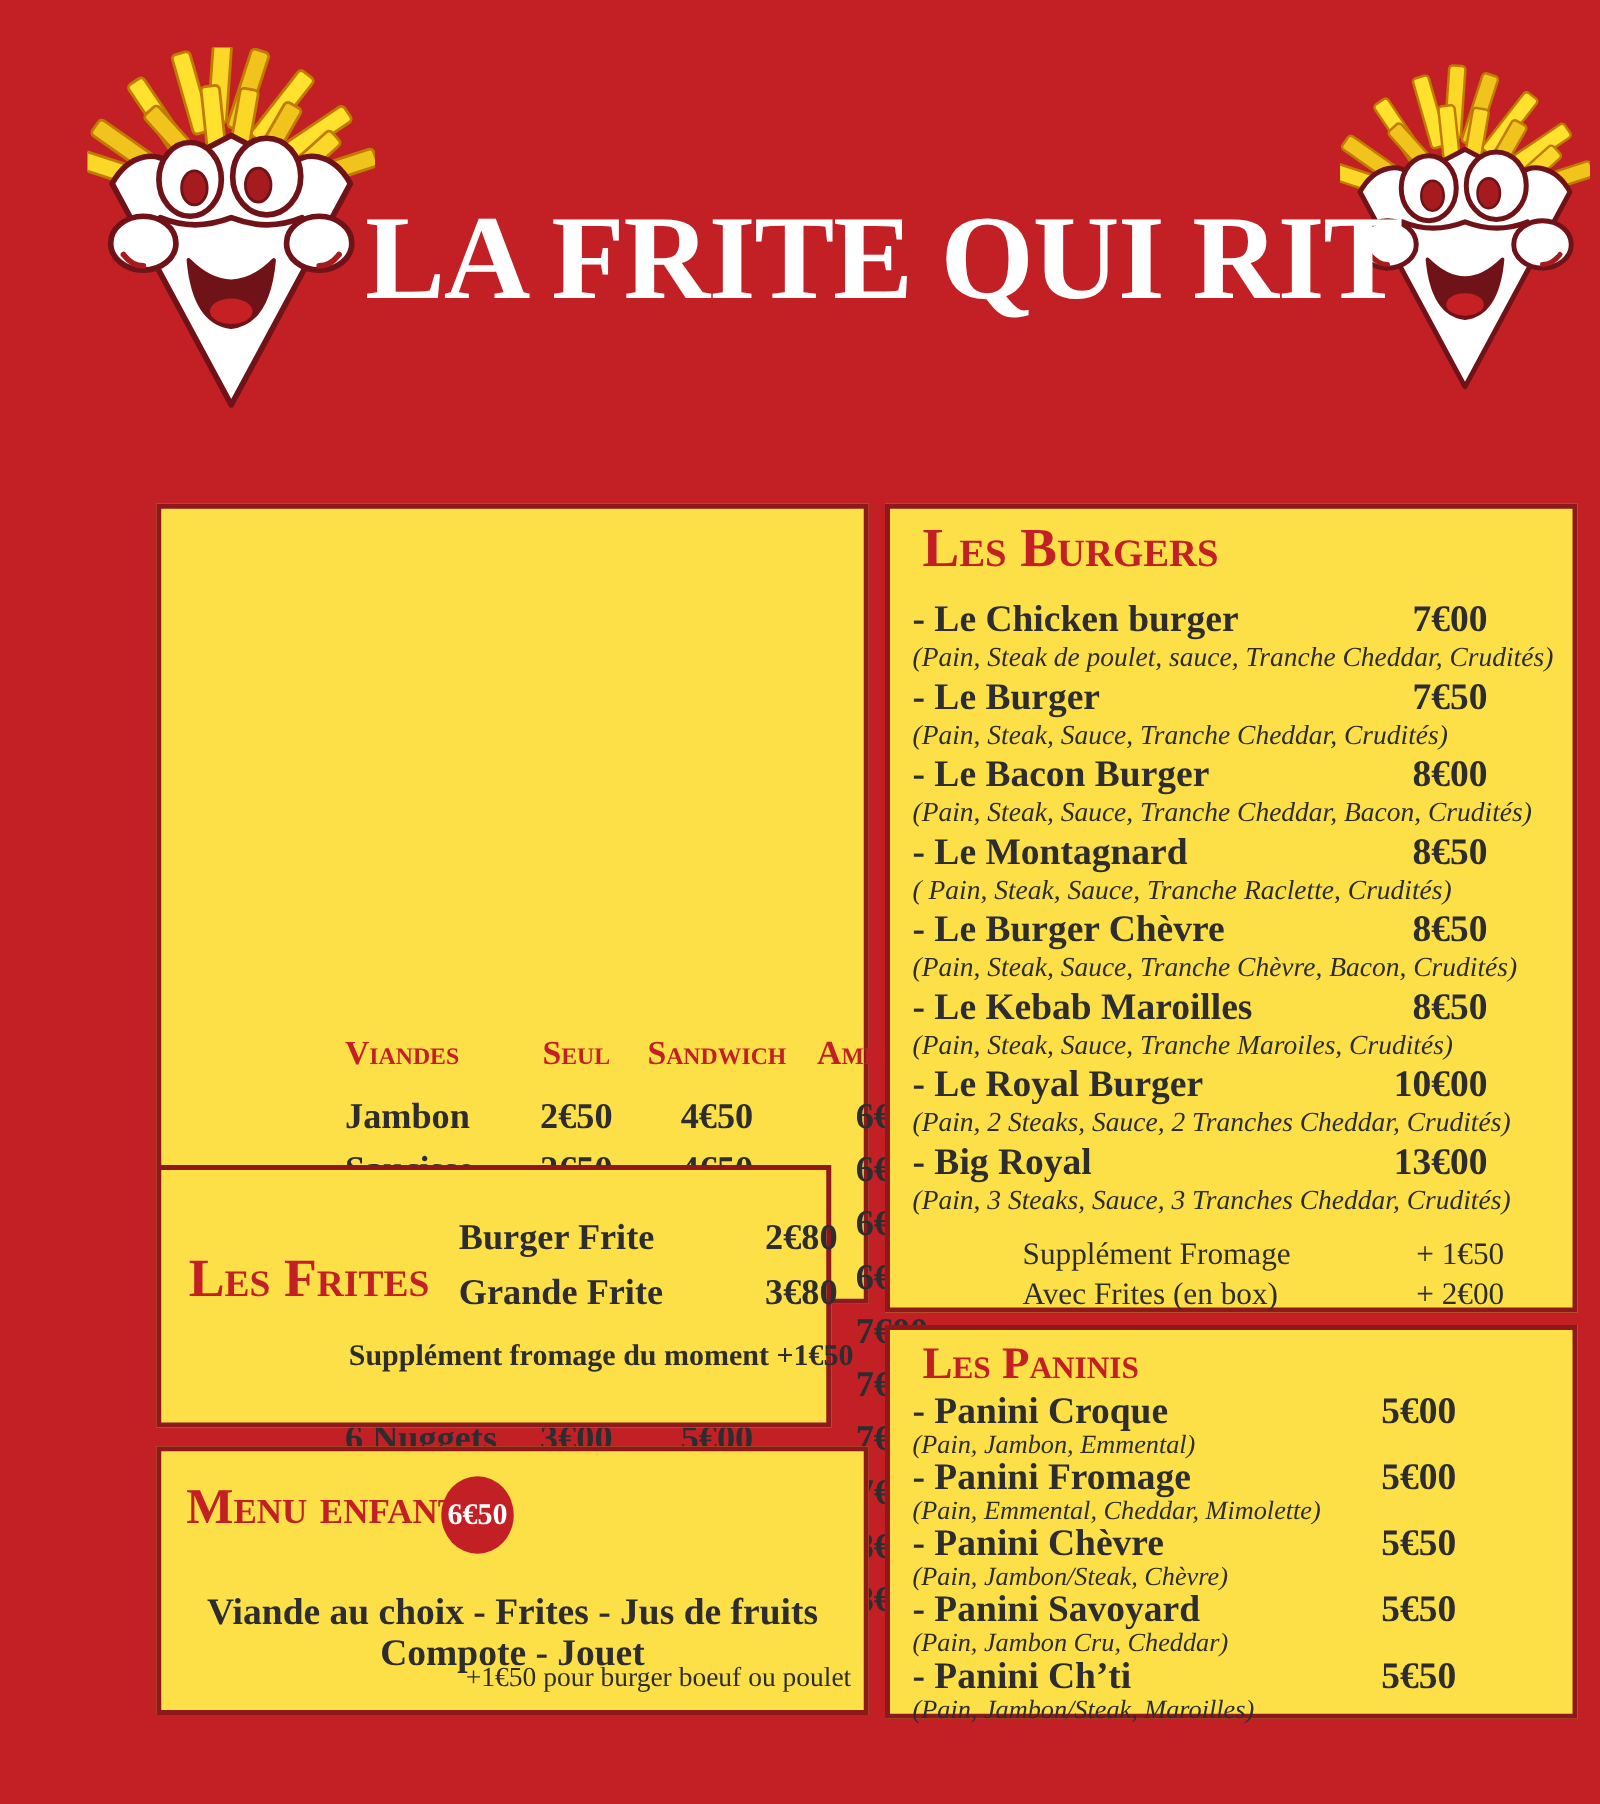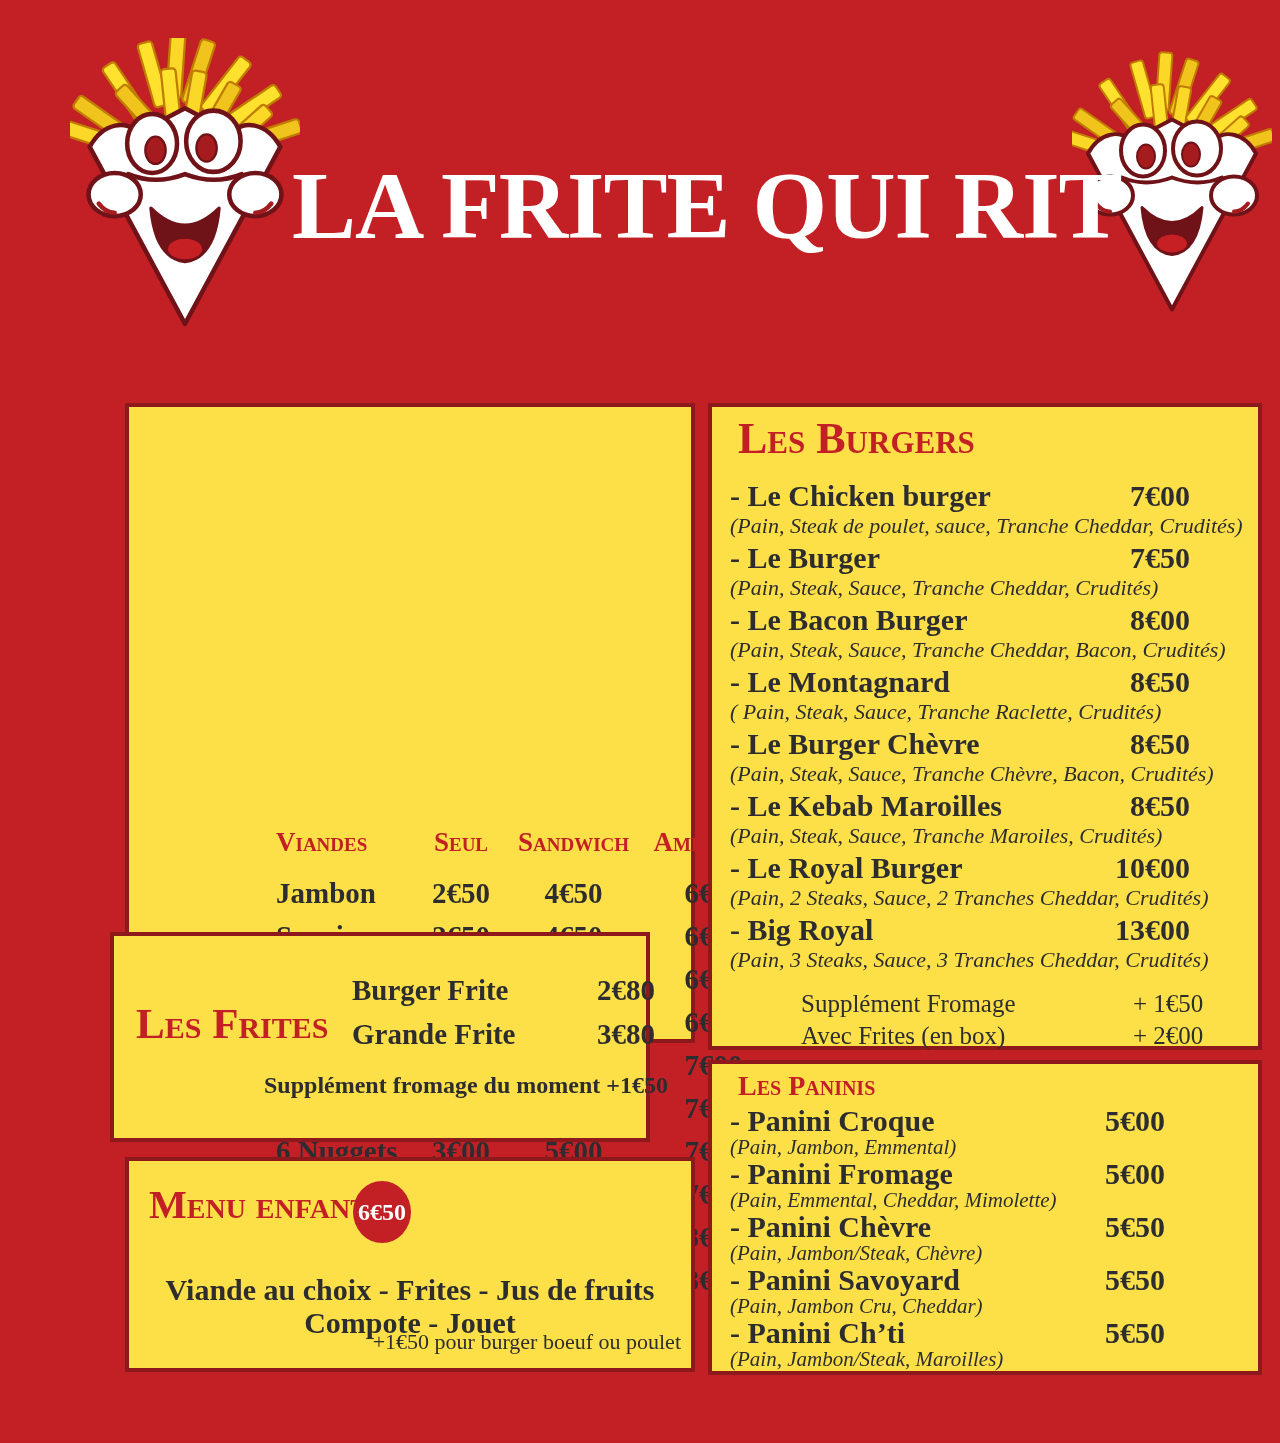--- a/index.html
+++ b/index.html
@@ -100,22 +100,22 @@
     font-style:italic;font-size:22px;color:#2D2D30;
     line-height:26px;white-space:nowrap;
   }
   .burgers .item{height:61px;}
   .supplements{margin-top:14px;padding-left:11px;}
   .supp-row{
     display:flex;justify-content:flex-end;
     font-size:25px;color:#2D2D30;line-height:32px;
   }
   .supp-row .supp-label{width:270px;text-align:left;}
-  .supp-row .supp-price{width:125px;text-align:left;margin-left:62px;}
-  .paninis .section-heading{font-size:28px;margin-top:8px;}
+  .supp-row .supp-price{width:125px;text-align:left;margin-left:45px;}
+  .paninis .section-heading{font-size:36px;margin-top:8px;}
   .paninis .items{margin-top:6px;}
   .paninis .item{height:52px;}
   .paninis .item .name-row{font-size:30px;line-height:30px;}
   .paninis .item .price{margin-right:93px;}
   .paninis .item .desc{font-size:21px;line-height:22px;}
   .mascot{position:absolute;}
 </style>
 </head>
 <body>
 
@@ -221,21 +221,21 @@
     <div class="cell">6€00</div>
     <div class="cell">8€00</div>
 
     <div class="cell name">Kebab</div>
     <div class="cell">4€00</div>
     <div class="cell">6€00</div>
     <div class="cell">8€00</div>
   </div>
 </div>
 
-<div class="panel" style="left:110px;top:932px;width:540px;height:210px;text-decoration:underline;">
+<div class="panel" style="left:125px;top:932px;width:540px;height:210px;text-decoration:underline;">
   <div class="abs frites-heading">Les Frites</div>
   <div class="abs" style="left:238px;top:38px;display:flex;">
     <span class="frites-row-name" style="width:218px;">Burger Frite</span>
     <span class="frites-row-price">2€80</span>
   </div>
   <div class="abs" style="left:238px;top:82px;display:flex;">
     <span class="frites-row-name" style="width:218px;">Grande Frite</span>
     <span class="frites-row-price">3€80</span>
   </div>
   <div class="abs frites-note">Supplément fromage du moment +1€50</div>

